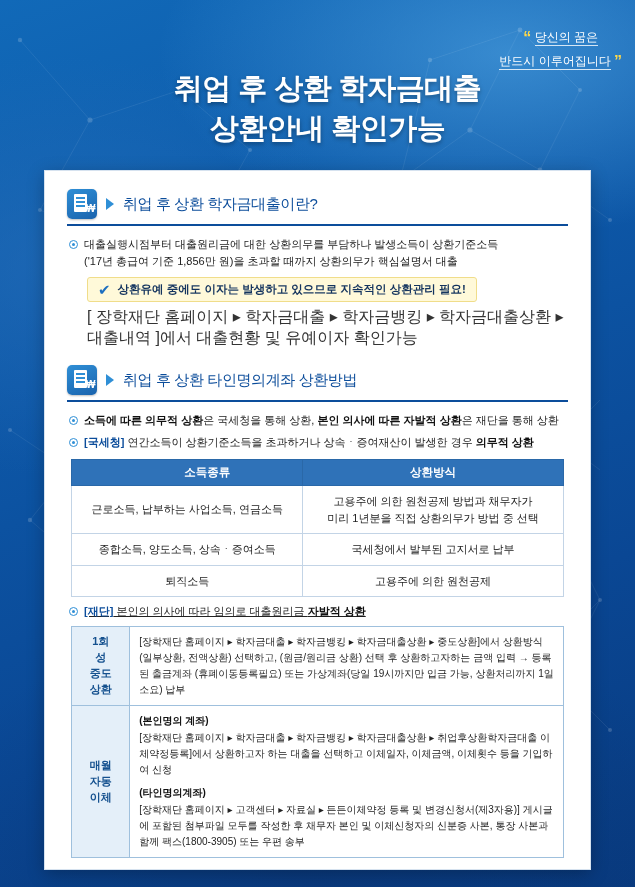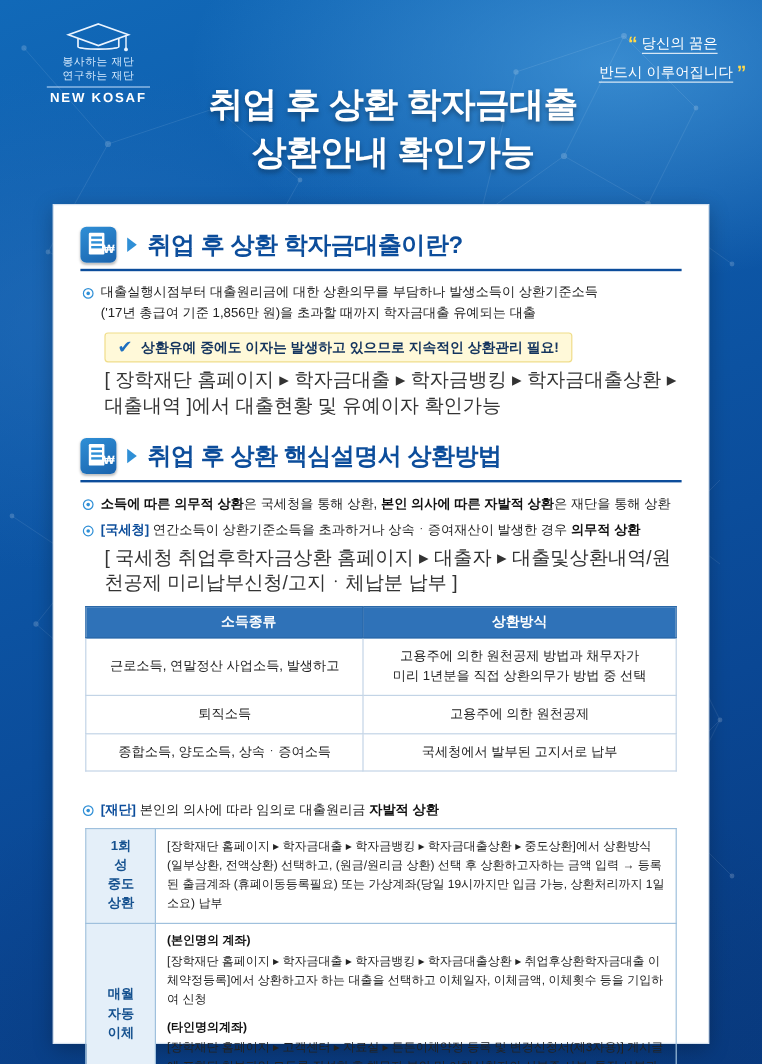--- a/index.html
+++ b/index.html
@@ -50,21 +50,21 @@
     width:30px; height:30px; border-radius:5px;
     background:linear-gradient(155deg,#2f8fd6,#1a63ad);
     position:relative; flex:none; box-shadow:0 1px 2px rgba(0,0,0,.25);
   }
   .sec-icon .doc { position:absolute; left:7px; top:5px; width:13px; height:18px; background:#fff; border-radius:1px;}
   .sec-icon .doc:after{ content:""; position:absolute; left:2px; top:3px; width:9px; height:1.5px;
      background:#2f8fd6; box-shadow:0 4px 0 #2f8fd6, 0 8px 0 #2f8fd6;}
   .sec-icon .won { position:absolute; left:19px; top:14px; color:#fff; font-size:10px; font-weight:bold;}
   .sec-arrow { width:0;height:0;border-top:6px solid transparent;border-bottom:6px solid transparent;
                border-left:8px solid #2f8fd6; flex:none;}
-  .sec-title { font-size:20px; font-weight:bold; color:#0c4d9b; letter-spacing:-0.4px;}
+  .sec-title { font-size:15px; font-weight:normal; color:#0c4d9b; letter-spacing:-0.4px;}
   .sec-underline { height:2px; background:#0c4d9b; margin:-4px 6px 10px 6px; }
   
   .bullet { display:flex; gap:6px; margin:0 0 5px 8px; font-size:11px; color:#222; line-height:1.55;}
   .bullet .dot { flex:none; width:9px; height:9px; margin-top:4px; border:1.5px solid #2f8fd6;
                  border-radius:50%; position:relative;}
   .bullet .dot:after{content:"";position:absolute;left:1.5px;top:1.5px;width:3px;height:3px;border-radius:50%;background:#2f8fd6;}
   .bullet .txt { flex:1; }
   .bullet .txt .ln2 { display:block; }
   b.bk { font-weight:bold; color:#111; }
   .bluebold { font-weight:bold; color:#0c4d9b; }
@@ -146,34 +146,20 @@
         <circle cx="470" cy="700" r="2.2"></circle>
         <circle cx="500" cy="800" r="2"></circle>
       <circle cx="10" cy="430" r="2"></circle>
         <circle cx="70" cy="470" r="2.2"></circle>
     </g>
   </svg>
 </div>
 
 <div class="header">
 
-  <div class="logo">
-    <svg width="54" height="26" viewBox="0 0 54 26" style="display:block;margin:0 auto 2px;">
-      <polygon points="27,2 52,11 27,20 2,11" fill="none" stroke="#eaf4ff" stroke-width="1.4"></polygon>
-      <path d="M10,14 L10,21 C10,23.5 44,23.5 44,21 L44,14" fill="none" stroke="#eaf4ff" stroke-width="1.4"></path>
-      <line x1="50" y1="11.5" x2="50" y2="22" stroke="#eaf4ff" stroke-width="1.2"></line>
-      <circle cx="50" cy="23.2" r="1.6" fill="#eaf4ff"></circle>
-    </svg>
-    <div class="cap">
-      <span>봉사하는 재단</span><br>
-      <span>연구하는 재단</span>
-    </div>
-    <div class="rule"></div>
-    <div class="brand">NEW KOSAF</div>
-  </div>
 
   <div class="tagline">
     <span class="q">“</span>
     <span class="ul">당신의 꿈은</span><br>
     <span class="ul">반드시 이루어집니다</span>
     <span class="q">”</span>
   </div>
 
   <div class="title">
     <div>취업 후 상환 학자금대출</div>
@@ -190,81 +176,80 @@
     </span>
     <span class="sec-arrow"></span>
     <span class="sec-title">취업 후 상환 학자금대출이란?</span>
   </div>
   <div class="sec-underline"></div>
 
   <div class="bullet">
     <span class="dot"></span>
     <span class="txt">
       <span>대출실행시점부터 대출원리금에 대한 상환의무를 부담하나 발생소득이 상환기준소득</span>
-      <span class="ln2">('17년 총급여 기준 1,856만 원)을 초과할 때까지 학자금대출 유예되는 대출</span>
+      <span class="ln2">('17년 총급여 기준 1,856만 원)을 초과할 때까지 상환의무가 핵심설명서 대출</span>
     </span>
   </div>
 
   <div class="callout">
     <span class="chk">✔</span>
     <span class="ctxt">상환유예 중에도 이자는 발생하고 있으므로 지속적인 상환관리 필요!</span>
   </div>
 
   <div class="path">[ 장학재단 홈페이지 ▸ 학자금대출 ▸ 학자금뱅킹 ▸ 학자금대출상환 ▸ 대출내역 ]에서 대출현황 및 유예이자 확인가능</div>
 
   <div class="sec-head" style="margin-top:16px;">
     <span class="sec-icon">
       <span class="doc"></span>
         <span class="won">₩</span>
     </span>
     <span class="sec-arrow"></span>
-    <span class="sec-title">취업 후 상환 핵심설명서 상환방법</span>
+    <span class="sec-title">취업 후 상환 타인명의계좌 상환방법</span>
   </div>
   <div class="sec-underline"></div>
 
   <div class="bullet">
     <span class="dot"></span>
     <span class="txt">
       <b class="bk">소득에 따른 의무적 상환</b><span>은 국세청을 통해 상환, </span><b class="bk">본인 의사에 따른 자발적 상환</b><span>은 재단을 통해 상환</span>
     </span>
   </div>
 
   <div class="bullet" style="margin-bottom:0;">
     <span class="dot"></span>
     <span class="txt">
       <b class="bluebold">[국세청]</b><span> 연간소득이 상환기준소득을 초과하거나 상속ㆍ증여재산이 발생한 경우 </span><b class="bk">의무적 상환</b>
     </span>
   </div>
-  <div class="path" style="margin-left:26px;">[ 국세청 취업후학자금상환 홈페이지 ▸ 대출자 ▸ 대출및상환내역/원천공제 미리납부신청/고지ㆍ체납분 납부 ]</div>
 
   <table class="tbl">
     <thead>
       <tr>
         <th style="width:47%;padding-left:44px;">소득종류</th>
         <th>상환방식</th>
       </tr>
     </thead>
     <tbody>
       <tr>
-        <td>근로소득, 연말정산 사업소득, 발생하고</td>
+        <td>근로소득, 납부하는 사업소득, 연금소득</td>
         <td style="white-space:pre-line;">고용주에 의한 원천공제 방법과 채무자가
 미리 1년분을 직접 상환의무가 방법 중 선택</td>
       </tr>
       <tr>
+        <td>종합소득, 양도소득, 상속ㆍ증여소득</td>
+        <td>국세청에서 발부된 고지서로 납부</td>
+      </tr>
+      <tr>
         <td>퇴직소득</td>
         <td>고용주에 의한 원천공제</td>
       </tr>
-      <tr>
-        <td>종합소득, 양도소득, 상속ㆍ증여소득</td>
-        <td>국세청에서 발부된 고지서로 납부</td>
-      </tr>
     </tbody>
   </table>
 
-  <div class="bullet" style="margin-top:24px;margin-bottom:2px;">
+  <div class="bullet" style="margin-top:6px;margin-bottom:2px;text-decoration:underline;">
     <span class="dot"></span>
     <span class="txt">
       <b class="bluebold">[재단]</b><span> 본인의 의사에 따라 임의로 대출원리금 </span><b class="bk">자발적 상환</b>
     </span>
   </div>
 
   <table class="grid">
     <tbody>
         <tr>
       <td class="lbl" style="white-space:pre-line;">1회성

